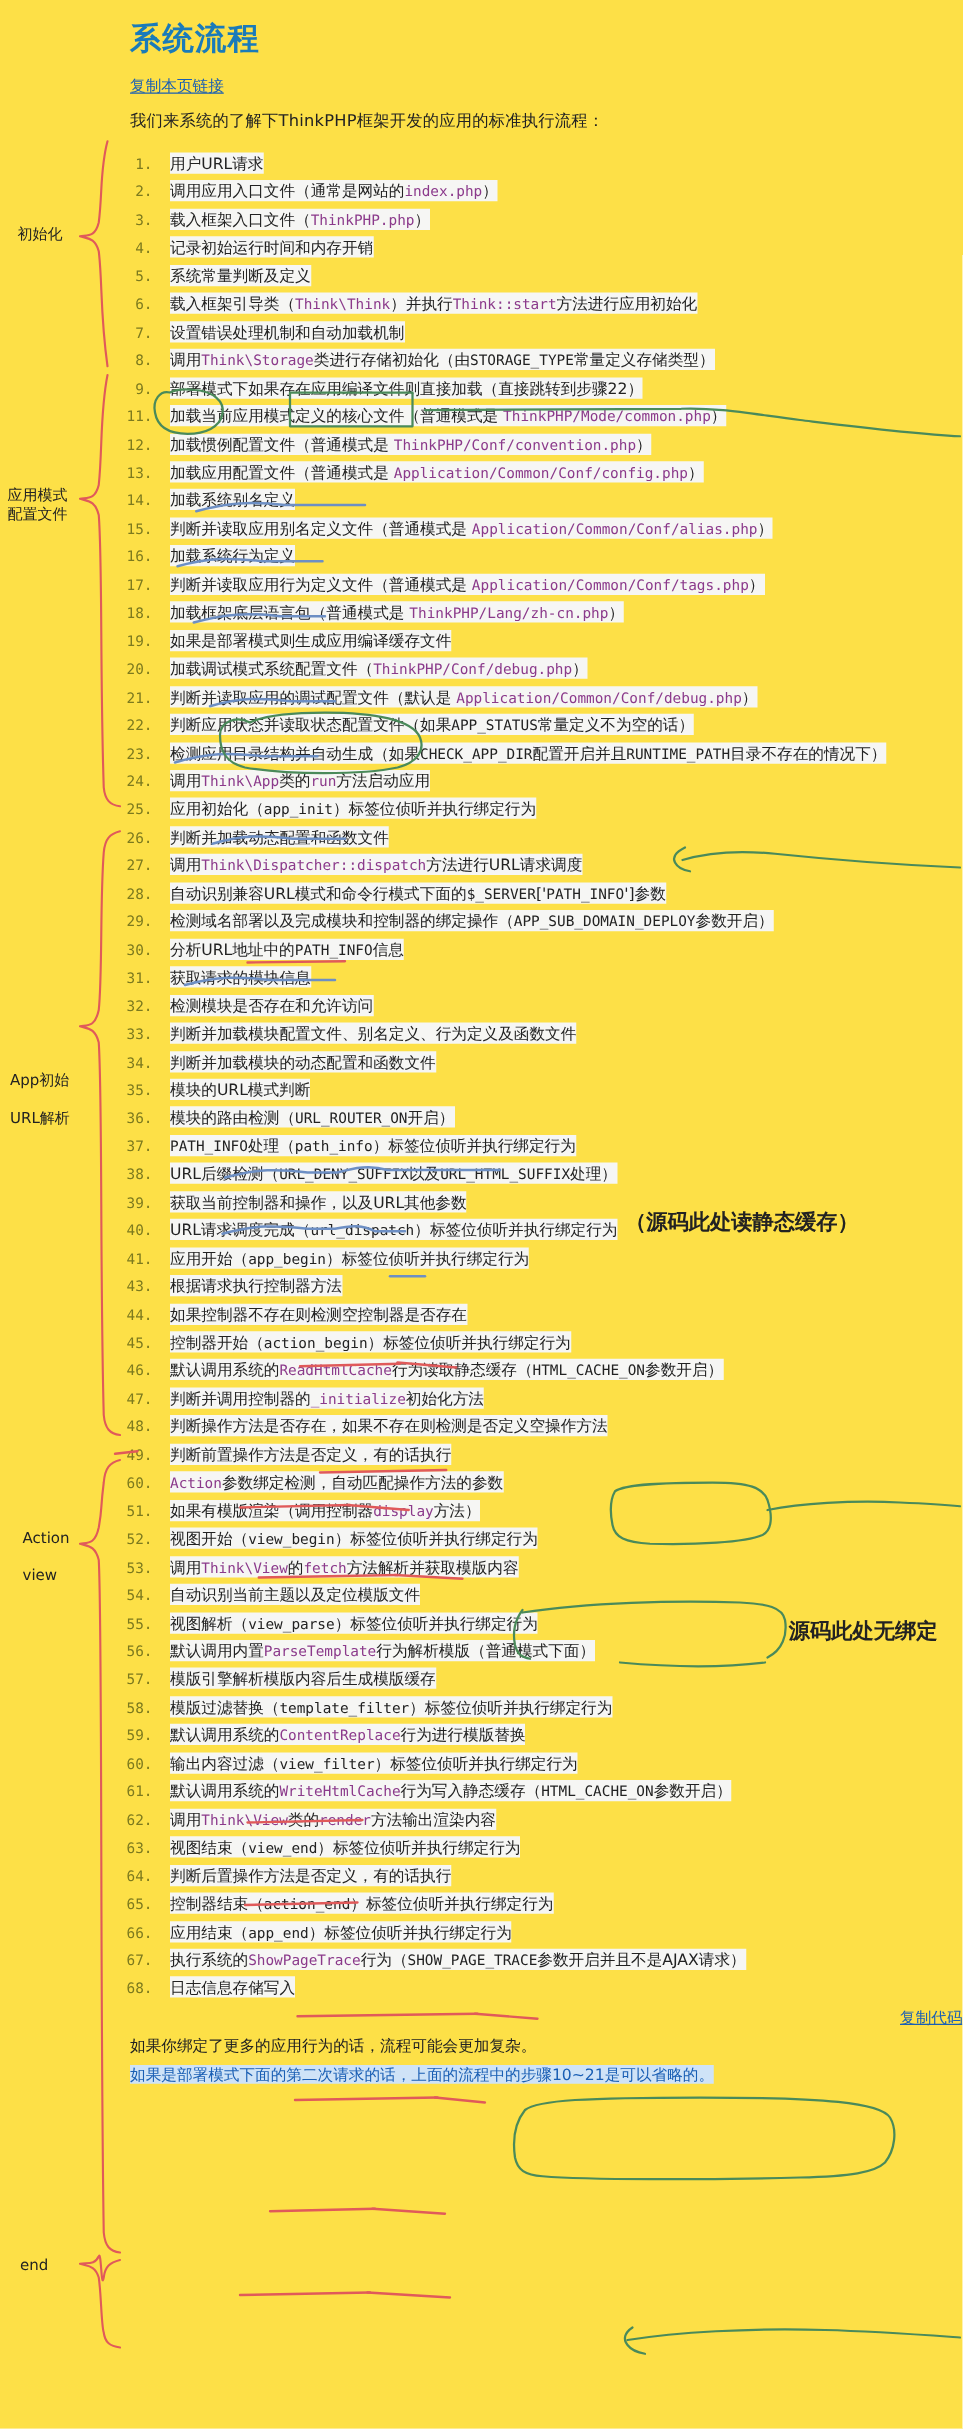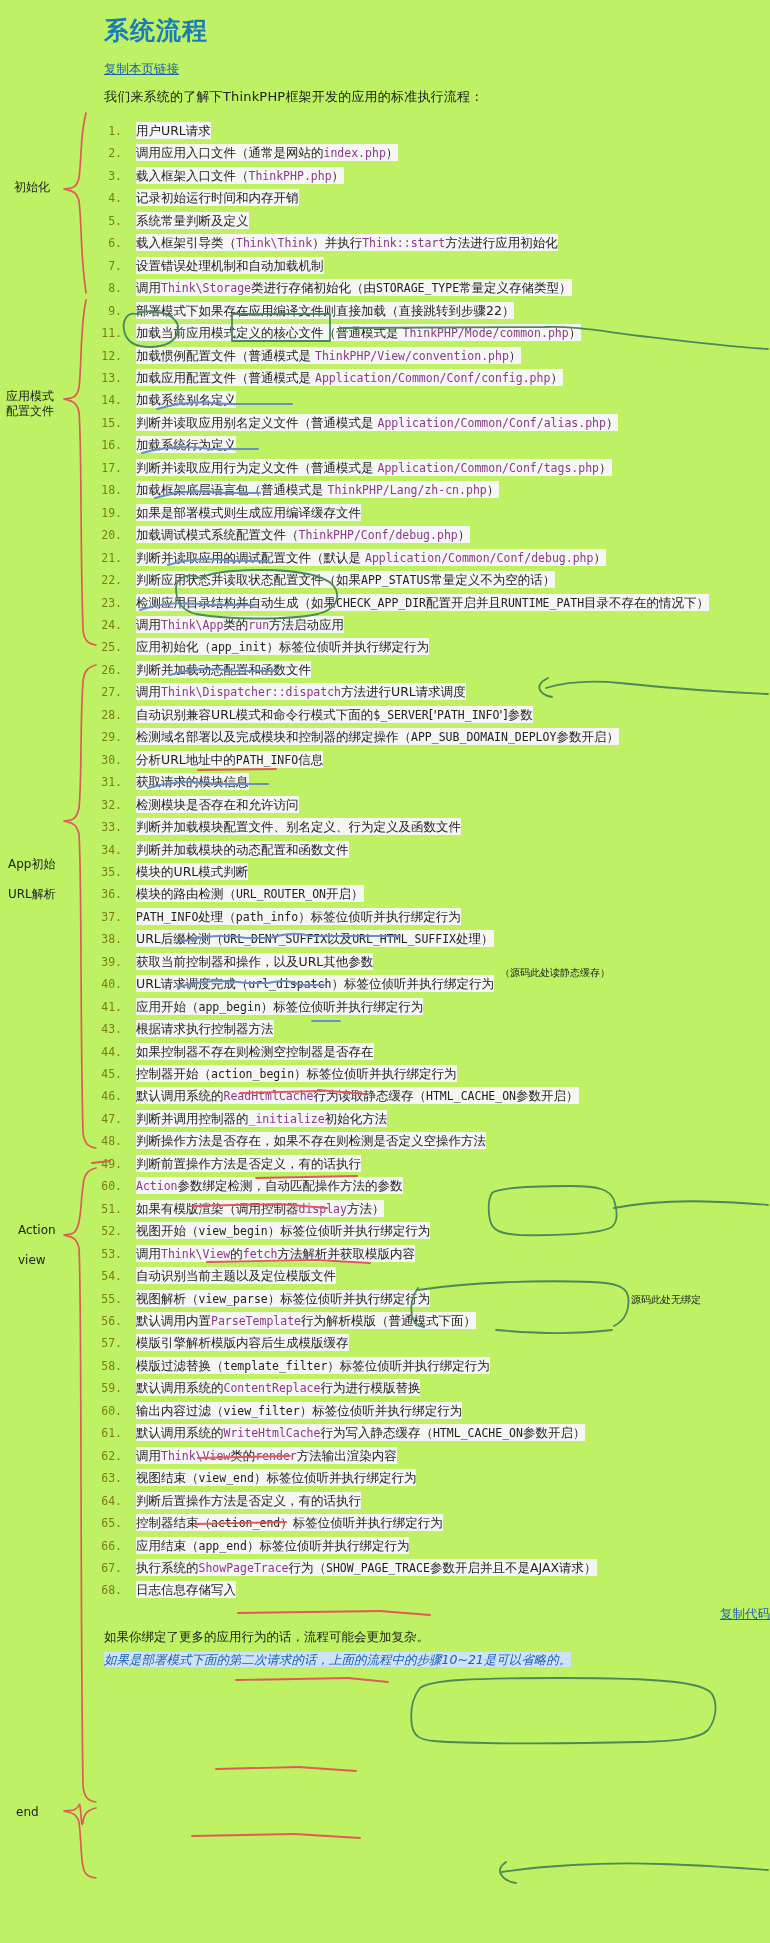--- a/index.html
+++ b/index.html
@@ -6,21 +6,21 @@
   html, body {
     margin: 0; padding: 0;
     background: #ffffff;
     font-family: "DejaVu Sans", "Liberation Sans", sans-serif;
   }
   #page {
     position: relative;
     width: 770px;
     height: 1943px;
     overflow: hidden;
-    background: #bef264;
+    background: #fde047;
   }
   .content {
     position: absolute;
     left: 0; top: 0;
     width: 770px;
   }
 
   
   .title {
     color: #1a7bb9;
@@ -95,44 +95,44 @@
     color: #222;
   }
   .note-hl {
     padding: 6px 0 0 104px;
     font-size: 12.5px;
   }
   .note-hl span {
     background: #cfe3f7;
     color: #1a5fb4;
     padding: 0 0;
-    font-style: italic;
   }
 
   
   svg.annot {
     position: absolute;
     left: 0; top: 0;
     width: 770px;
     height: 1943px;
     pointer-events: none;
   }
   .grp-label {
     position: absolute;
     font-size: 12px;
     color: #222;
     font-family: "DejaVu Sans", "Liberation Sans", sans-serif;
     white-space: pre-line;
     line-height: 15px;
   }
   .annot-text {
     position: absolute;
-    font-size: 10px;
+    font-size: 17px;
     color: #222;
     white-space: nowrap;
+    font-weight: bold;
   }
 </style>
 </head>
 <body>
 
 <div id="page">
 
   <div class="content">
 
     <h1 class="title">系统流程</h1>
@@ -147,21 +147,21 @@
         <li><span class="num">1</span><span class="txt">用户URL请求</span></li>
         <li><span class="num">2</span><span class="txt">调用应用入口文件（通常是网站的<span class="mono kw">index.php</span>）</span></li>
         <li><span class="num">3</span><span class="txt">载入框架入口文件（<span class="mono kw">ThinkPHP.php</span>）</span></li>
         <li><span class="num">4</span><span class="txt">记录初始运行时间和内存开销</span></li>
         <li><span class="num">5</span><span class="txt">系统常量判断及定义</span></li>
         <li><span class="num">6</span><span class="txt">载入框架引导类（<span class="mono kw">Think\Think</span>）并执行<span class="mono kw">Think::start</span>方法进行应用初始化</span></li>
         <li><span class="num">7</span><span class="txt">设置错误处理机制和自动加载机制</span></li>
         <li><span class="num">8</span><span class="txt">调用<span class="mono kw">Think\Storage</span>类进行存储初始化（由<span class="mono">STORAGE_TYPE</span>常量定义存储类型）</span></li>
         <li><span class="num">9</span><span class="txt">部署模式下如果存在应用编译文件则直接加载（直接跳转到步骤22）</span></li>
         <li><span class="num">11</span><span class="txt">加载当前应用模式定义的核心文件（普通模式是 <span class="mono kw">ThinkPHP/Mode/common.php</span>）</span></li>
-        <li><span class="num">12</span><span class="txt">加载惯例配置文件（普通模式是 <span class="mono kw">ThinkPHP/View/convention.php</span>）</span></li>
+        <li><span class="num">12</span><span class="txt">加载惯例配置文件（普通模式是 <span class="mono kw">ThinkPHP/Conf/convention.php</span>）</span></li>
         <li><span class="num">13</span><span class="txt">加载应用配置文件（普通模式是 <span class="mono kw">Application/Common/Conf/config.php</span>）</span></li>
         <li><span class="num">14</span><span class="txt">加载系统别名定义</span></li>
         <li><span class="num">15</span><span class="txt">判断并读取应用别名定义文件（普通模式是 <span class="mono kw">Application/Common/Conf/alias.php</span>）</span></li>
         <li><span class="num">16</span><span class="txt">加载系统行为定义</span></li>
         <li><span class="num">17</span><span class="txt">判断并读取应用行为定义文件（普通模式是 <span class="mono kw">Application/Common/Conf/tags.php</span>）</span></li>
         <li><span class="num">18</span><span class="txt">加载框架底层语言包（普通模式是 <span class="mono kw">ThinkPHP/Lang/zh-cn.php</span>）</span></li>
         <li><span class="num">19</span><span class="txt">如果是部署模式则生成应用编译缓存文件</span></li>
         <li><span class="num">20</span><span class="txt">加载调试模式系统配置文件（<span class="mono kw">ThinkPHP/Conf/debug.php</span>）</span></li>
         <li><span class="num">21</span><span class="txt">判断并读取应用的调试配置文件（默认是 <span class="mono kw">Application/Common/Conf/debug.php</span>）</span></li>
         <li><span class="num">22</span><span class="txt">判断应用状态并读取状态配置文件（如果<span class="mono">APP_STATUS</span>常量定义不为空的话）</span></li>

